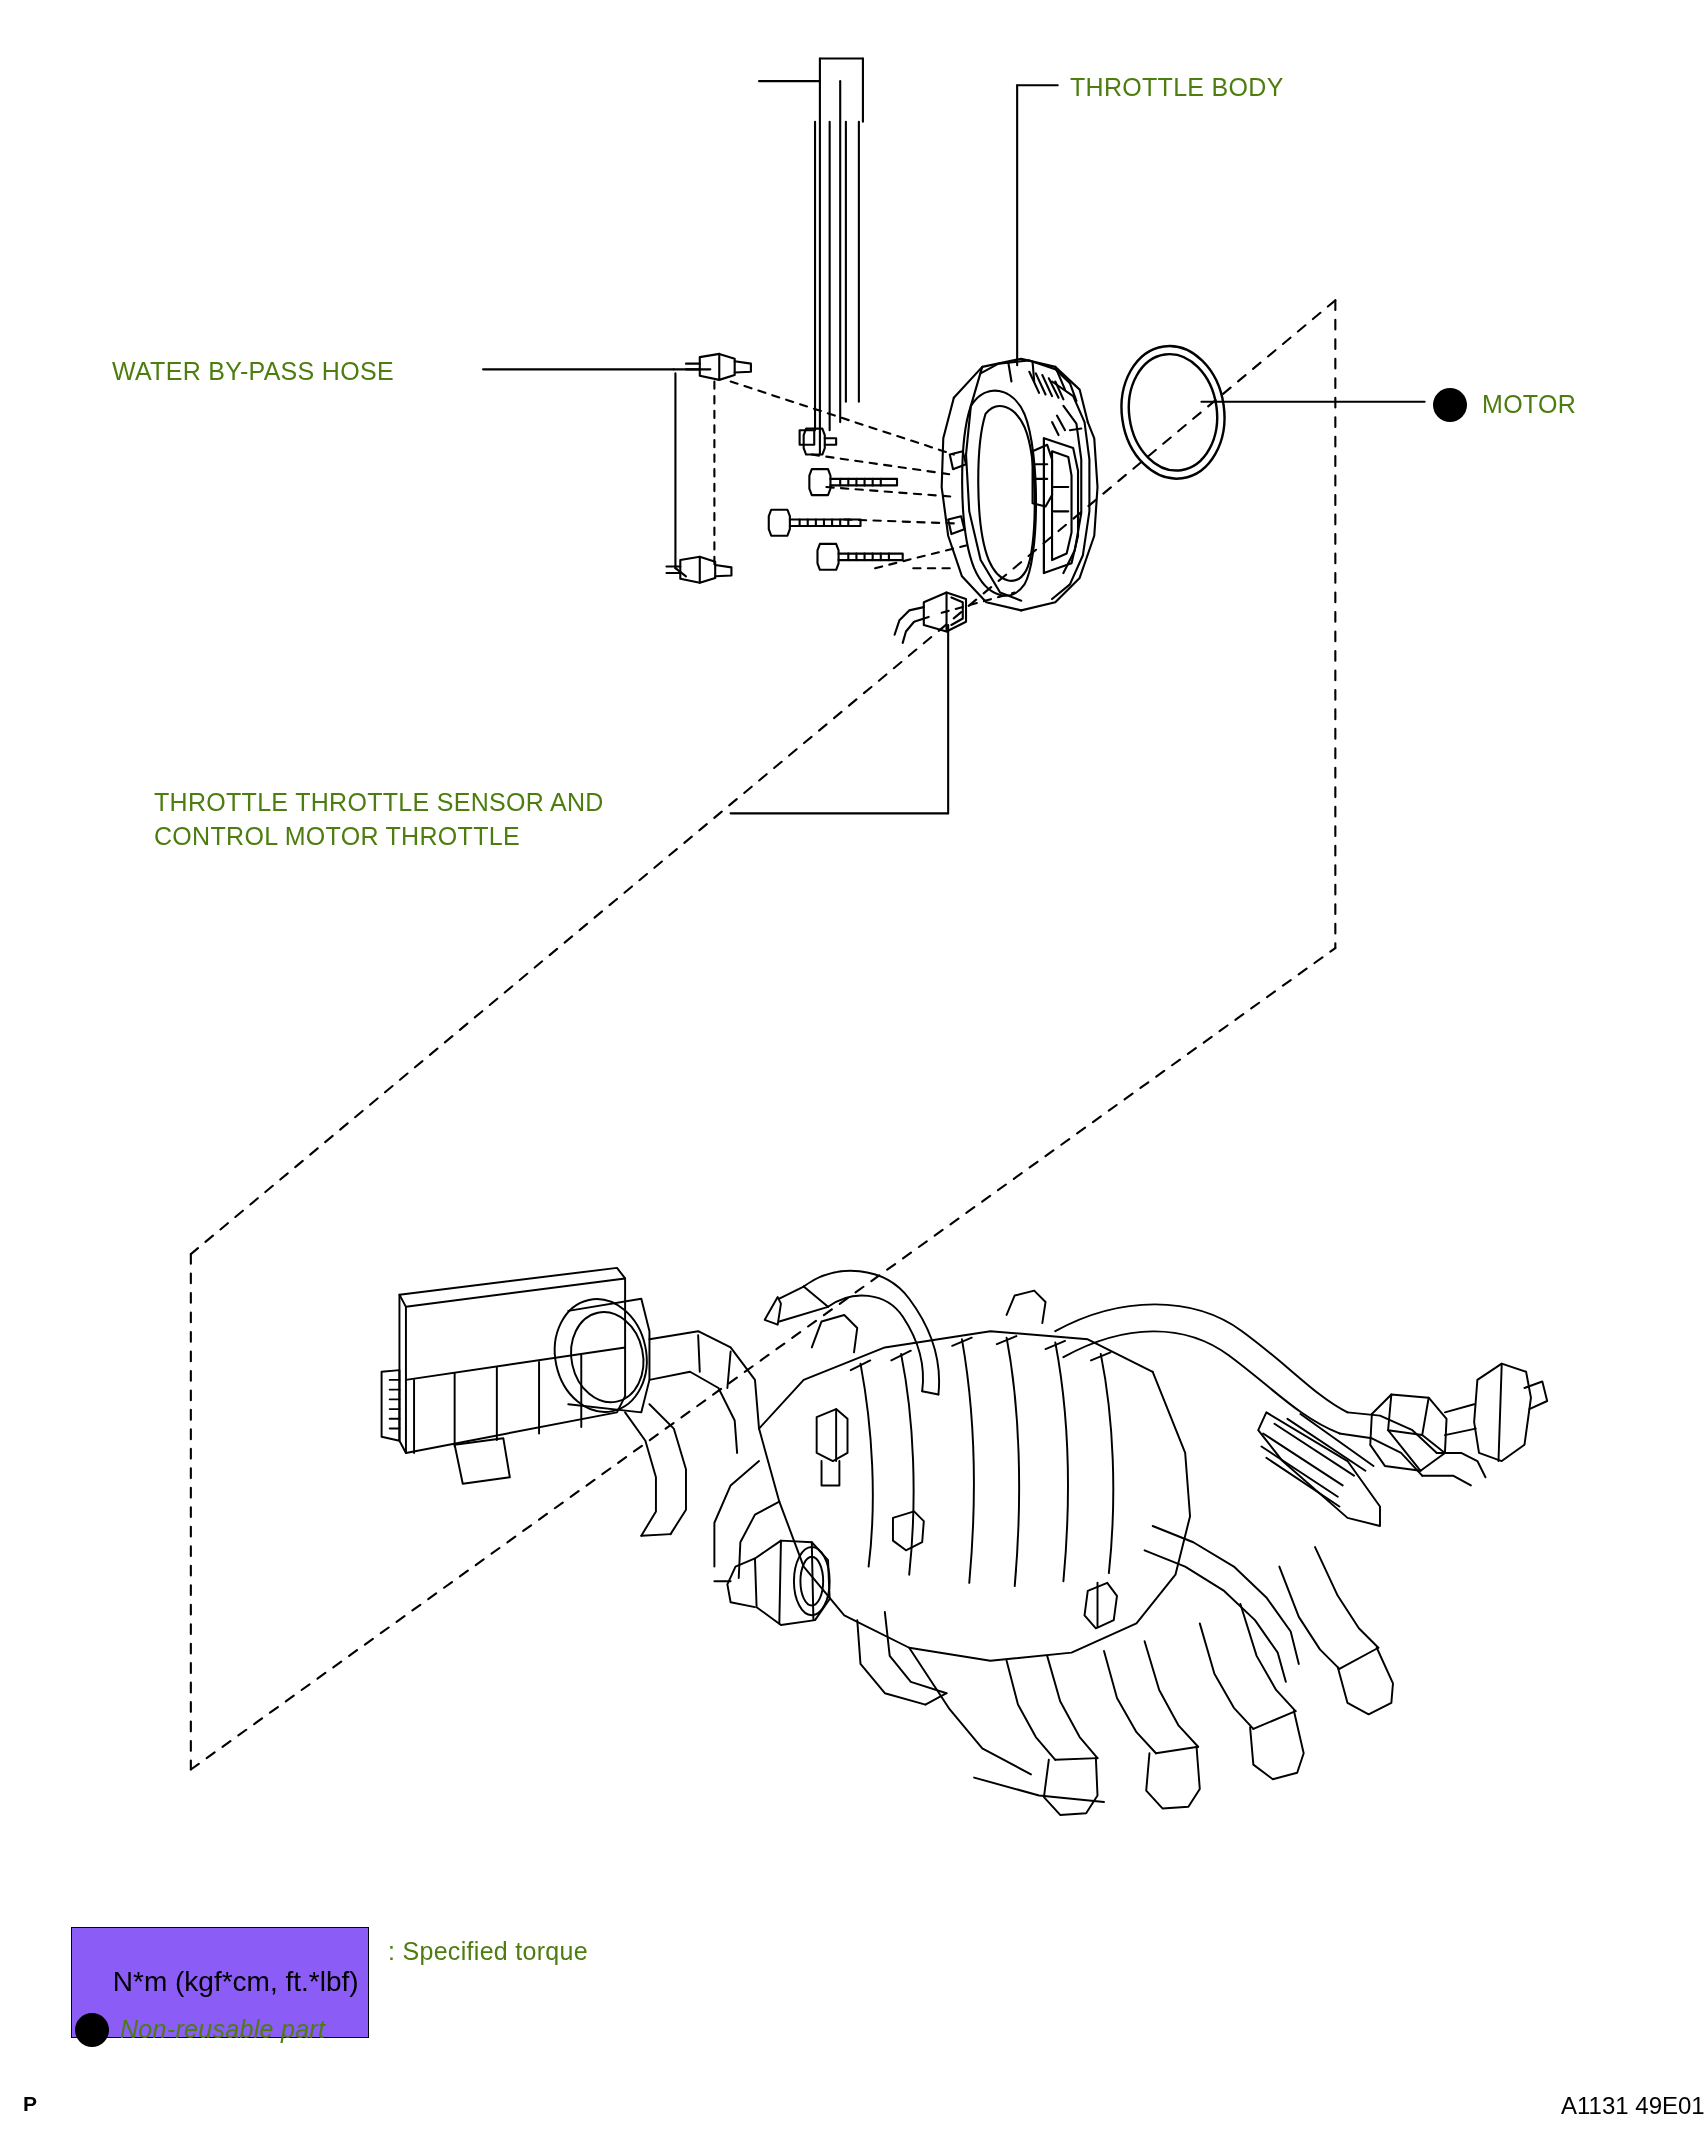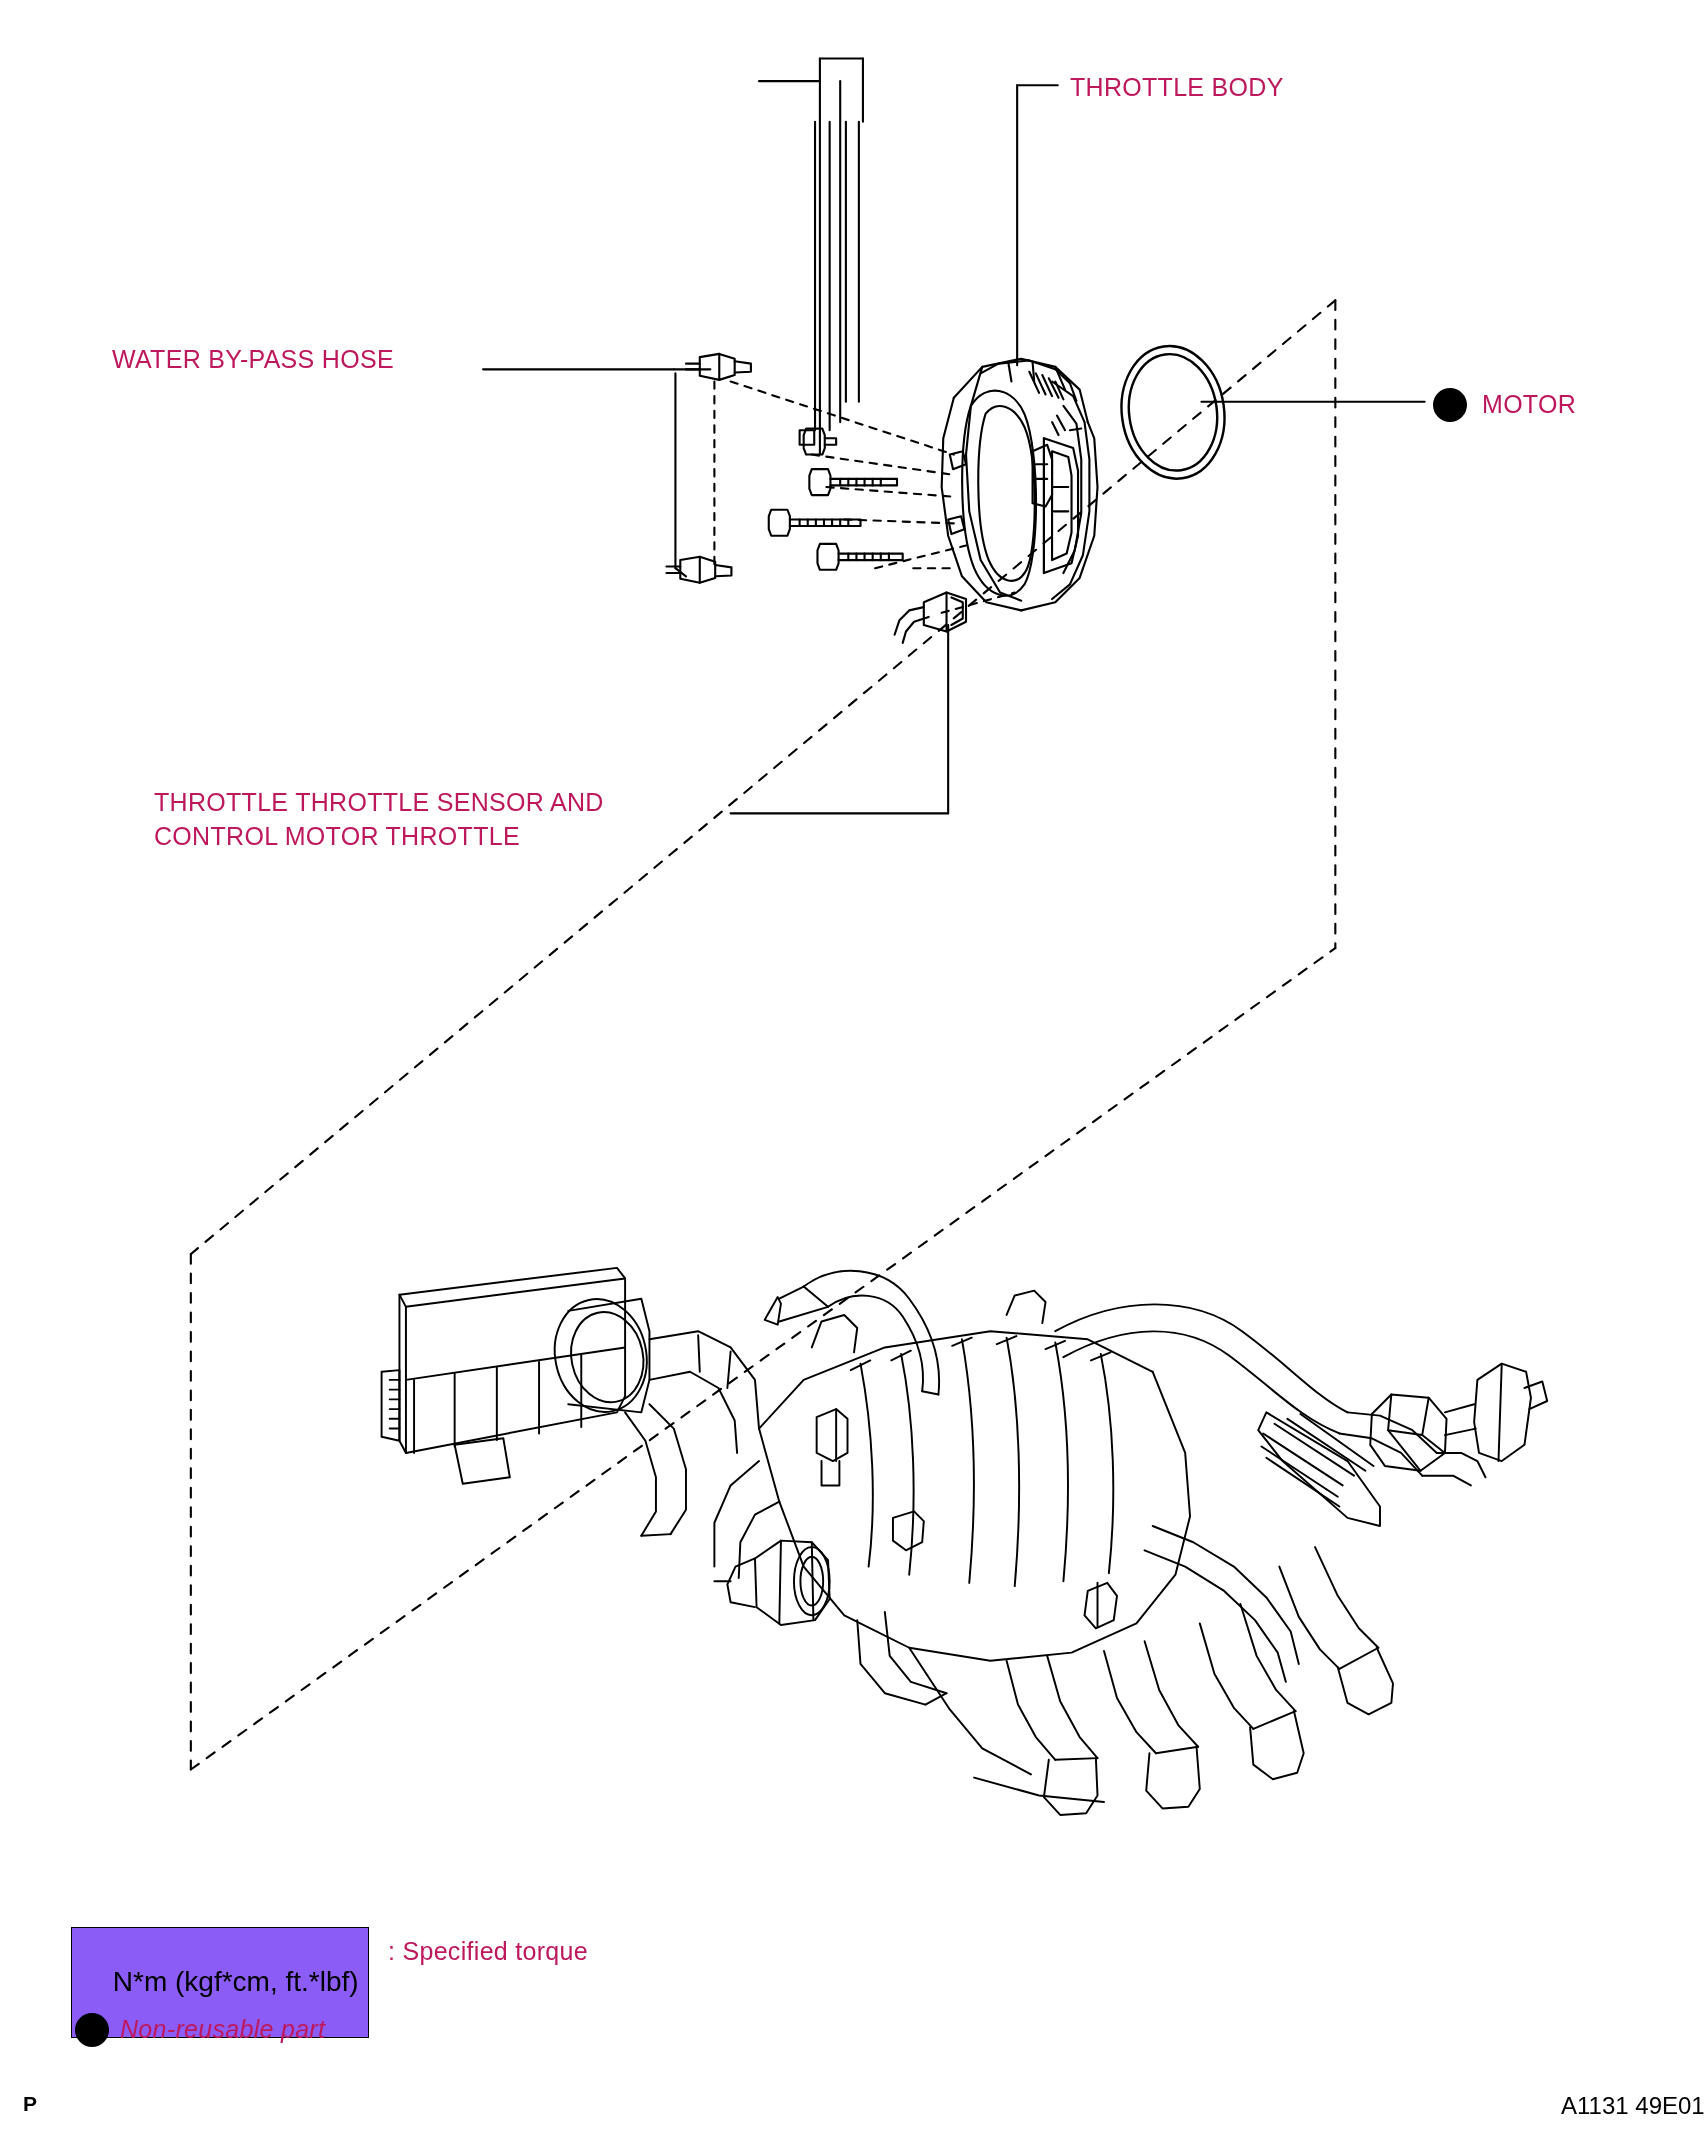--- a/index.html
+++ b/index.html
@@ -27,21 +27,21 @@
     width: 1708px;
     height: 2151px;
   }
   .lbl {
     position: absolute;
     font-family: "Liberation Sans", sans-serif;
     font-size: 25px;
     letter-spacing: 0.3px;
     white-space: pre;
     line-height: 1.28;
-    color: #be185d;
+    color: #4d7c0f;
   }
   .torque-box {
     position: absolute;
     border: 1.6px solid #000;
     background: #fff;
     padding: 4px 8px 4.9px 8px;
     font-family: "Liberation Sans", sans-serif;
     font-size: 23.5px;
     font-weight: bold;
     white-space: pre;
@@ -340,21 +340,21 @@
         <path d="M1240,1620 L1250,1596 L1274,1590 L1288,1604 L1284,1630"></path>
         <path d="M1000,1660 L1012,1628 L1040,1620 L1056,1636 L1052,1666"></path>
       </g>
 
     </g>
   </svg>
 
 
   <div class="lbl" style="left:1070px; top:71px;">THROTTLE BODY</div>
 
-  <div class="lbl" style="left:112px; top:343px;">WATER BY-PASS HOSE</div>
+  <div class="lbl" style="left:112px; top:355px;">WATER BY-PASS HOSE</div>
 
   <div class="dot" style="left:1433px; top:388px; width:34px; height:34px;"></div>
   <div class="lbl" style="left:1482px; top:388px;">MOTOR</div>
 
   <div class="lbl" style="left:154px; top:786px;">THROTTLE THROTTLE SENSOR AND</div>
   <div class="lbl" style="left:154px; top:820px;">CONTROL MOTOR THROTTLE</div>
 
   <div class="legend-box" style="left:71px; top:1891px;">
     <span>N*m (kgf*cm, ft.*lbf)</span>
   </div>

